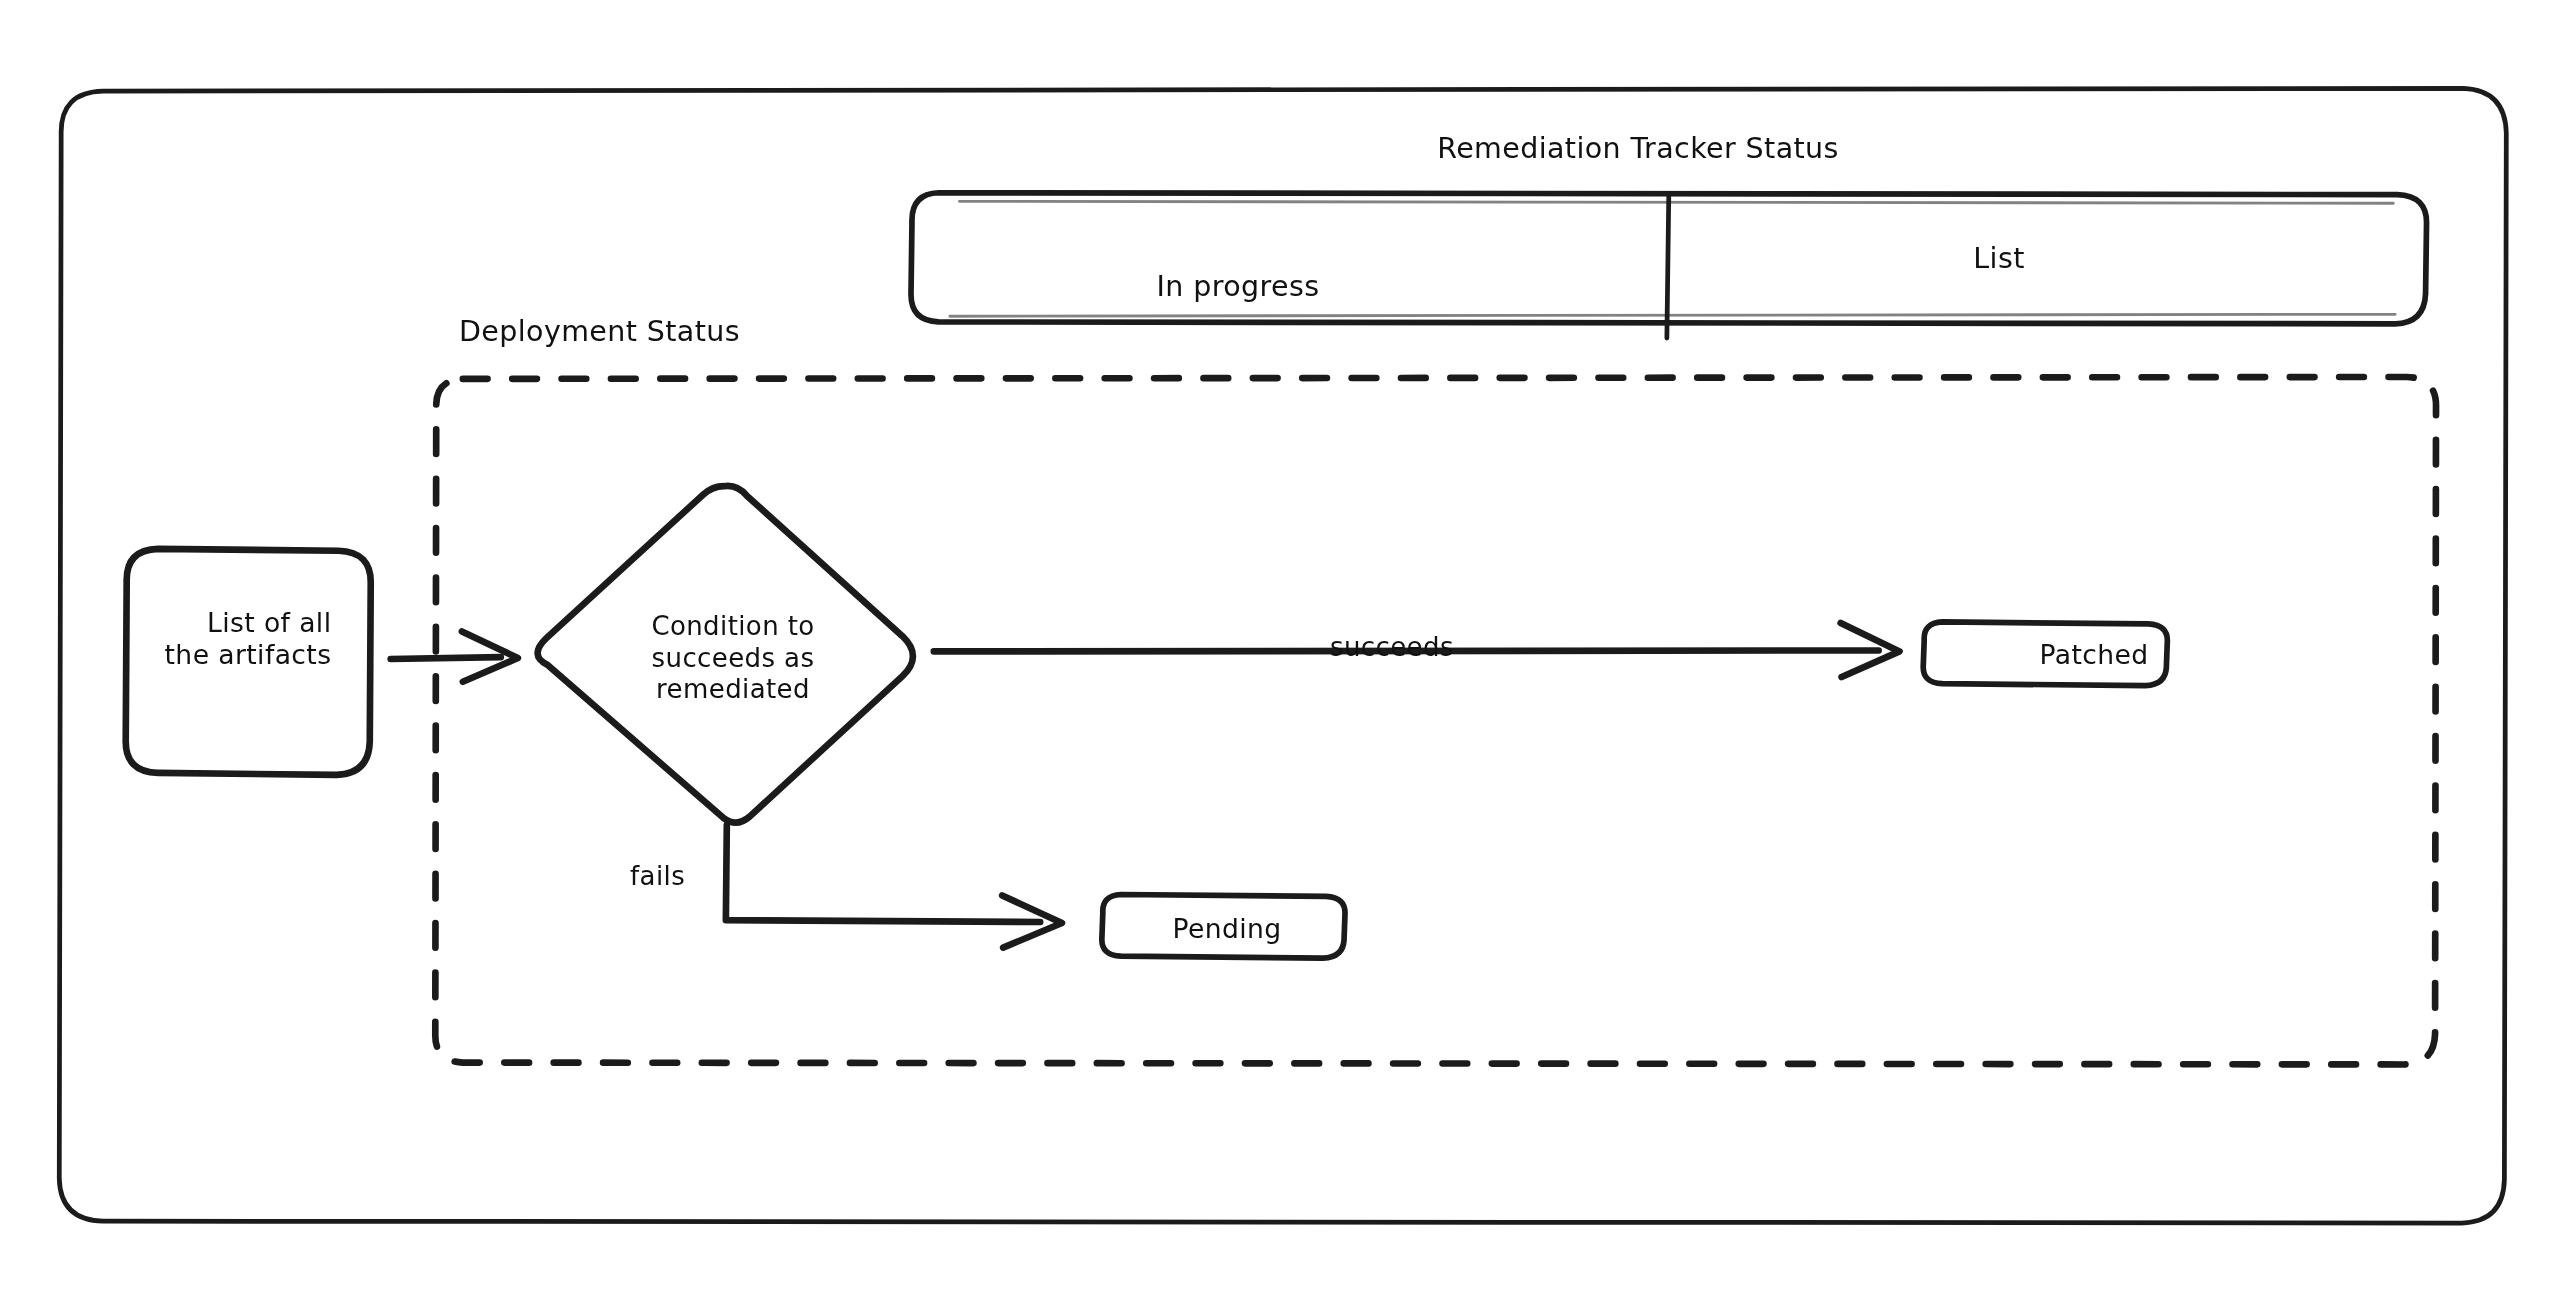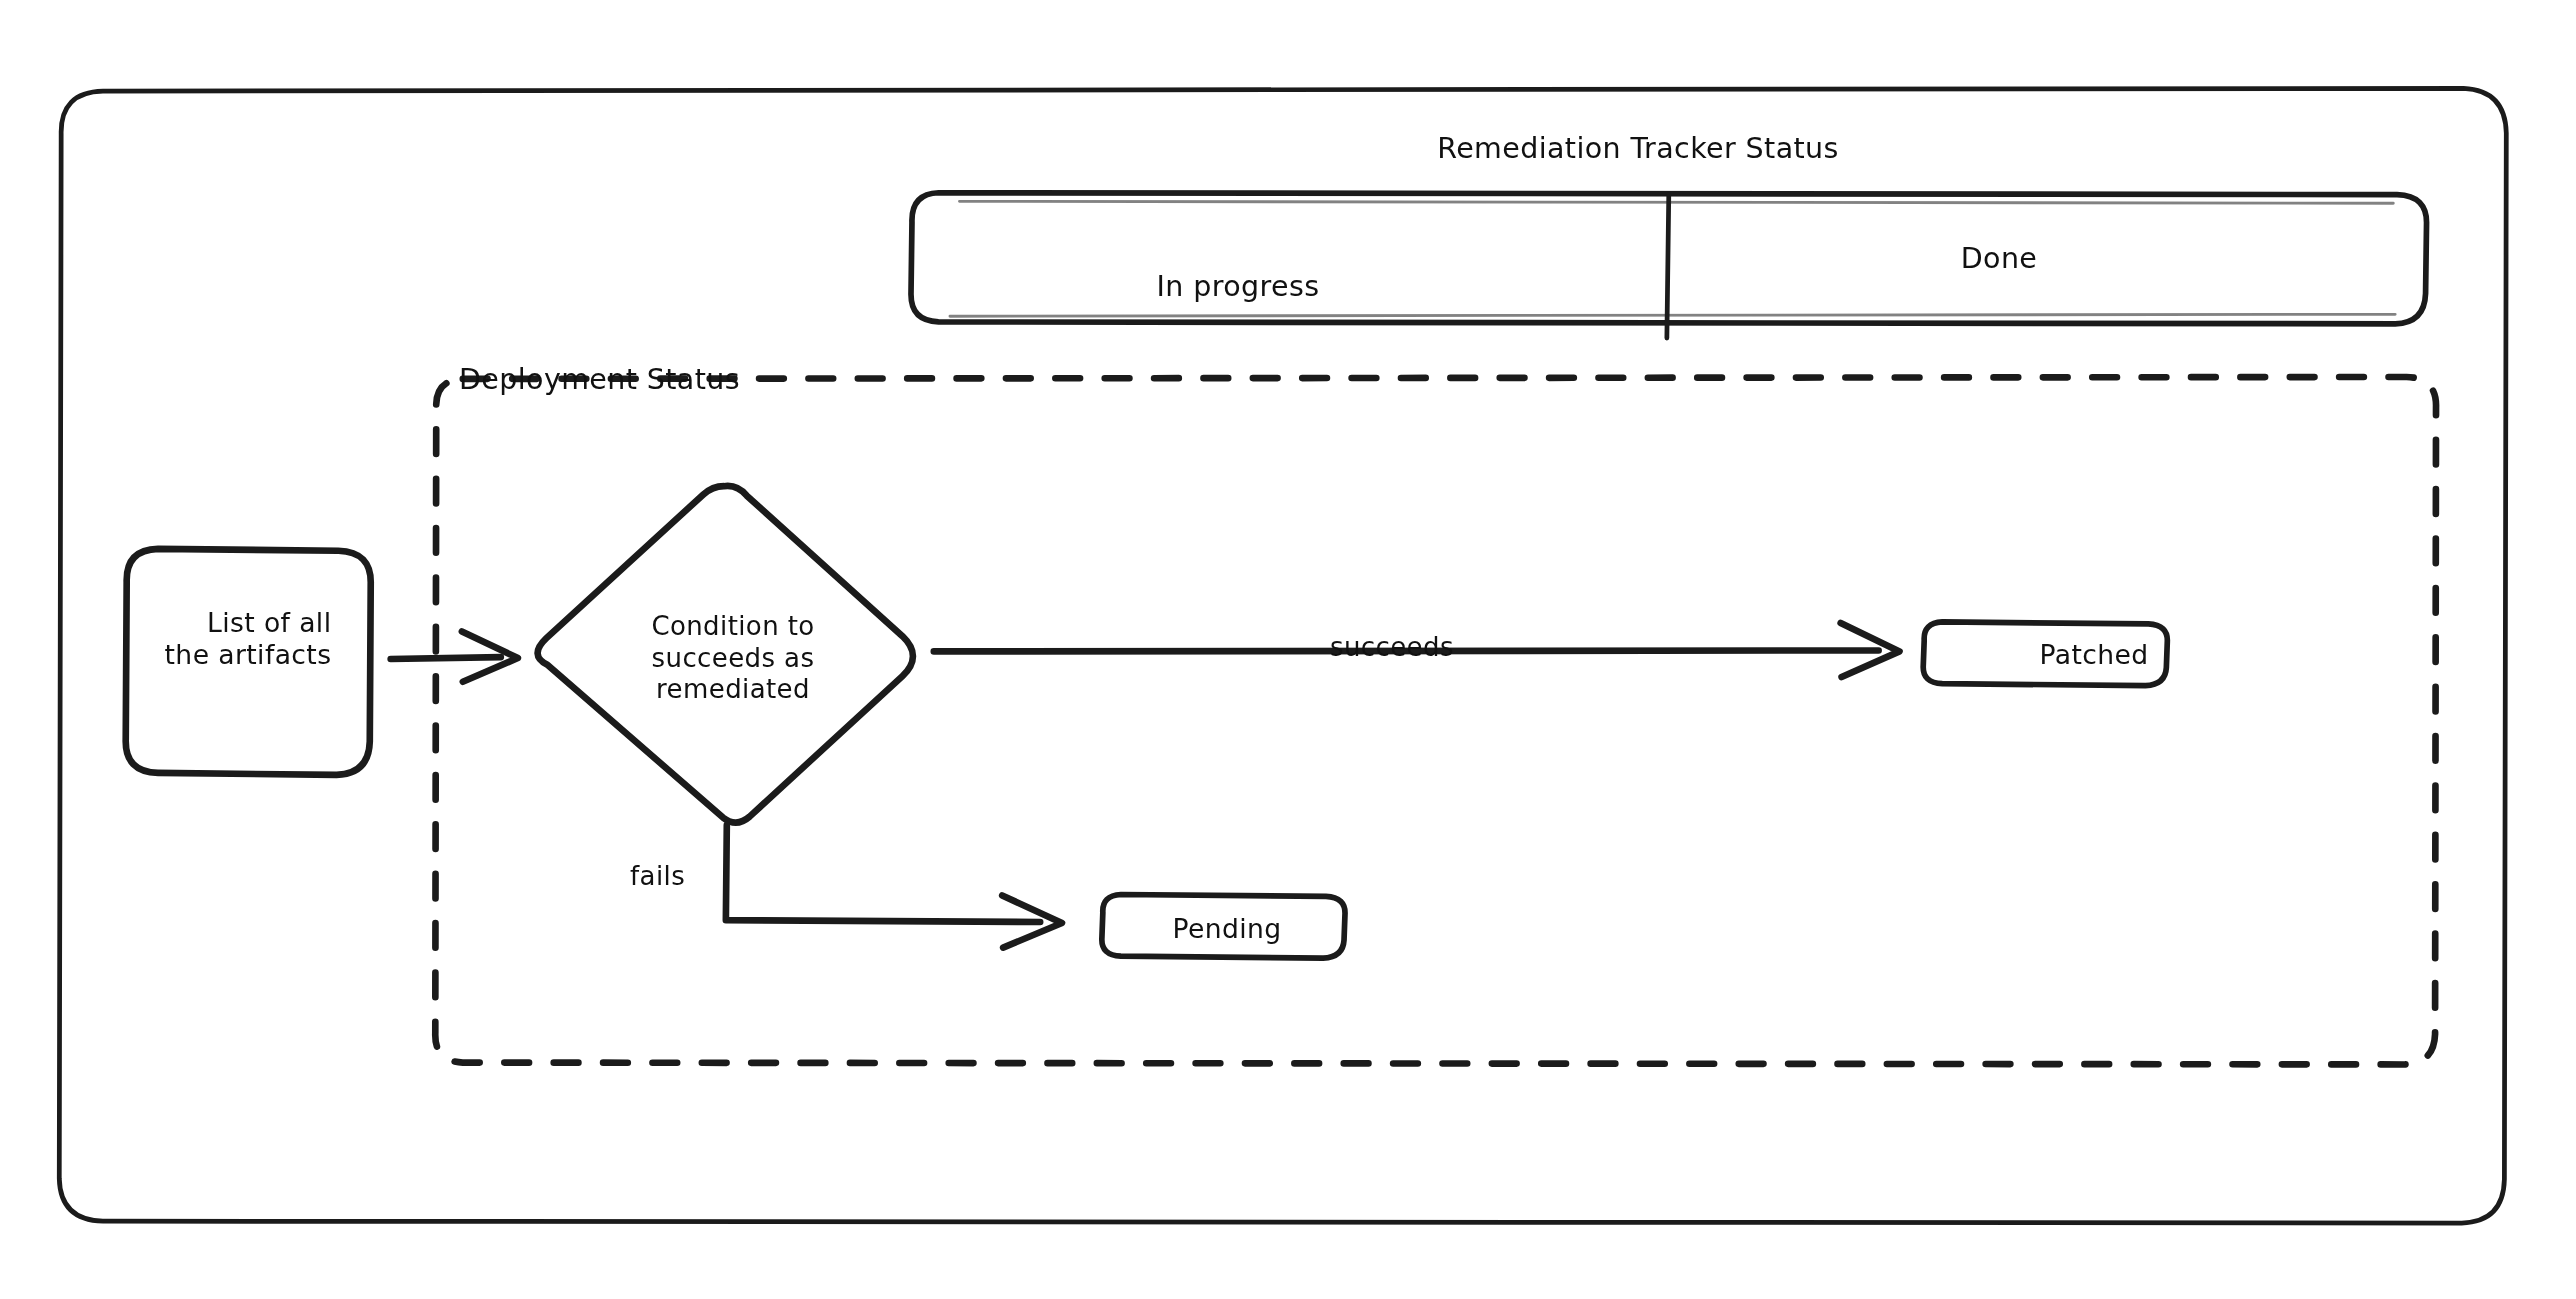--- a/index.html
+++ b/index.html
@@ -58,21 +58,20 @@
     transform: translate(-50%, -50%);
   }
   .title-text {
     font-size: 28.5px;
   }
   .lane-label {
     font-size: 28.5px;
   }
   .group-label {
     font-size: 28.5px;
-    margin-top: 48px;
   }
   .node-label {
     font-size: 26.6px;
   }
   .node-label-sm {
     font-size: 26px;
   }
   .edge-label {
     font-size: 26px;
   }
@@ -167,21 +166,21 @@
              L 1180 1007
              Q 1159 1006 1160 988
              L 1161 961
              Q 1160 943 1180 942 Z"></path>
   </svg>
 
   <div class="txt txt-center title-text" style="left:1638px; top:149px;">Remediation Tracker Status</div>
 
   <div class="txt txt-center lane-label" style="left:1238px; top:259px;margin-top:28px;">In progress</div>
 
-  <div class="txt txt-center lane-label" style="left:1999px; top:259px;">Done</div>
+  <div class="txt txt-center lane-label" style="left:1999px; top:259px;">List</div>
 
   <div class="txt group-label" style="left:459px; top:315px;">Deployment Status</div>
 
   <div style="position:absolute; left:248px; top:639px; transform:translate(-50%,-50%); text-align:right;">
     <div class="txt node-label" style="position:static;">List of all</div>
     <div class="txt node-label" style="position:static;">the artifacts</div>
   </div>
 
   <div style="position:absolute; left:733px; top:659px; transform:translate(-50%,-50%); text-align:center;">
     <div class="txt node-label-sm" style="position:static;text-align:right;">Condition to</div>

